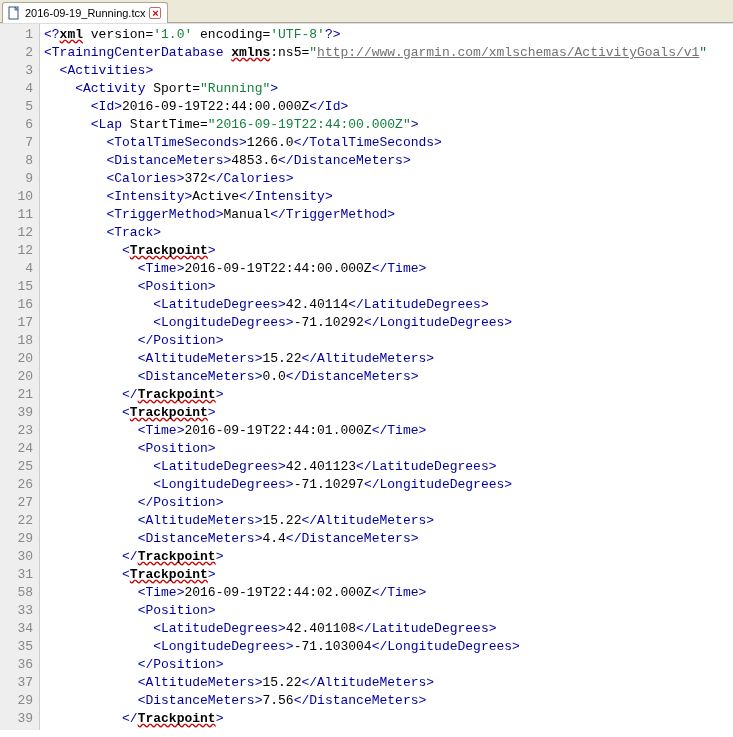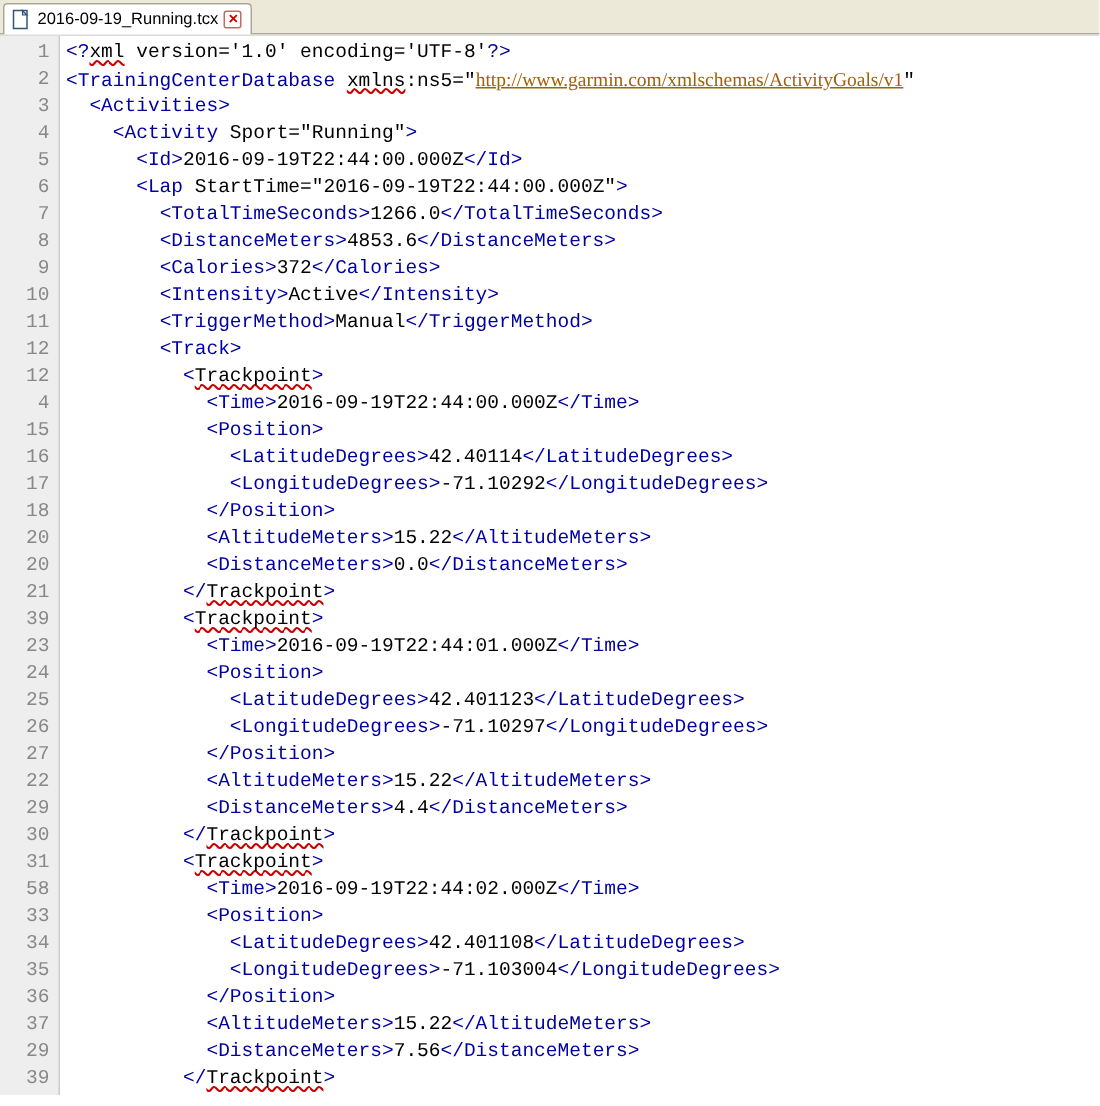--- a/index.html
+++ b/index.html
@@ -66,23 +66,23 @@
   .code {
     flex: 1;
     padding: 2px 0 2px 4px;
     line-height: 18px;
     white-space: pre;
     color: #000;
     overflow: hidden;
   }
   .line { height: 18px; }
   .tag { color: #0000a0; }
-  .attr-val { color: #000000; }
-  .link { color: #a16207; text-decoration: underline; font-family: Liberation Serif, serif; }
-  .squiggle { text-decoration: underline wavy #cc0000; text-decoration-skip-ink: none; }
+  .attr-val { color: #15803d; }
+  .link { color: #737373; text-decoration: underline; }
+  .squiggle { text-decoration: underline wavy #cc0000; text-decoration-skip-ink: none; font-weight: bold; }
 </style>
 </head>
 <body>
 
 <div class="tab-bar">
   <div class="tab">
     <span class="tab-icon">
       <svg width="14" height="14" viewBox="0 0 14 14">
         <rect x="2" y="1" width="9" height="12" fill="#fff" stroke="#357" stroke-width="1"></rect>
         <path d="M8 1 L11 4 L8 4 Z" fill="#9cf" stroke="#357" stroke-width="0.8"></path>

